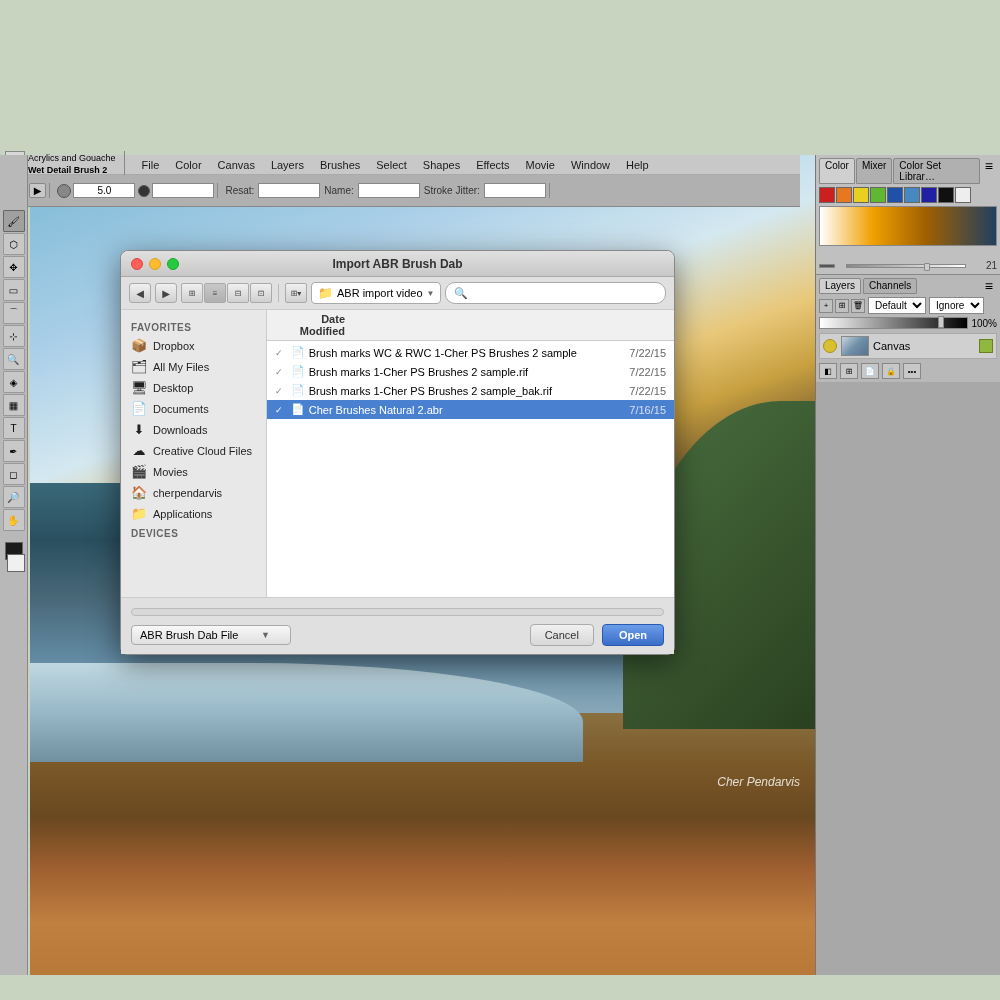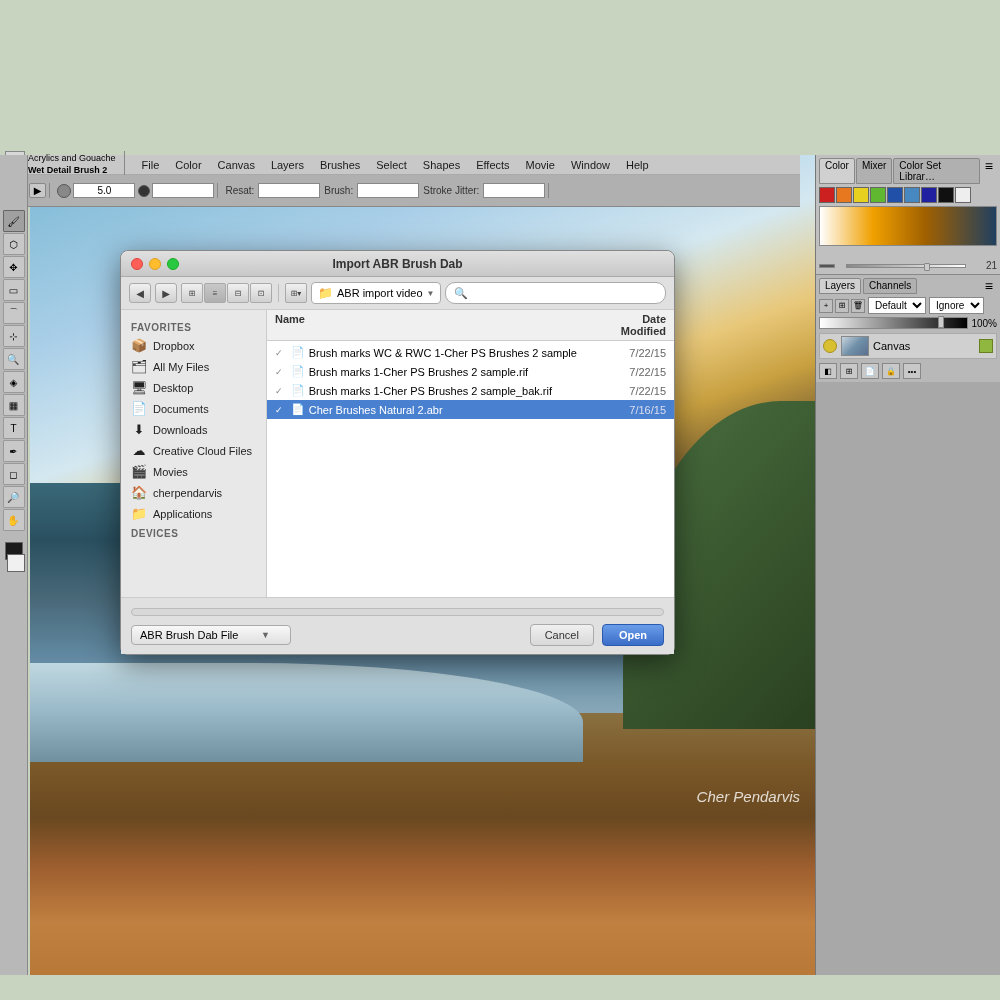--- a/index.html
+++ b/index.html
@@ -528,23 +528,23 @@
       padding: 4px 16px;
       font-size: 11px;
       cursor: pointer;
       color: white;
       font-weight: 600;
     }
 
     
     #artist-credit {
       position: absolute;
-      bottom: 195px;
+      bottom: 211px;
       right: 200px;
-      font-size: 15px;
+      font-size: 12px;
       color: rgba(255,255,255,0.8);
       z-index: 5;
       font-style: italic;
       margin-left: 40px;
     }
   </style>
 </head>
 <body>
 
 <div id="app-bg">
@@ -593,21 +593,21 @@
       </div>
     </div>
     <div style="display:flex;align-items:center;gap:2px;">
       <div style="width:12px;height:12px;background:#333;border-radius:50%;border:1px solid #555;"></div>
       <input class="toolbar-input" style="">
     </div>
   </div>
   <div class="toolbar-section" style="gap:4px;">
     <span class="toolbar-label">Resat:</span>
     <input class="toolbar-input" style="">
-    <span class="toolbar-label">Brush:</span>
+    <span class="toolbar-label">Name:</span>
     <input class="toolbar-input" style="">
     <span class="toolbar-label">Stroke Jitter:</span>
     <input class="toolbar-input" style="">
   </div>
 </div>
 
 <div id="left-panel">
   <div class="tool-btn active">🖌</div>
   <div class="tool-btn">⬡</div>
   <div class="tool-btn">✥</div>
@@ -773,21 +773,20 @@
       </div>
       <div class="sidebar-item">
         <span class="sidebar-icon">📁</span>
         <span>Applications</span>
       </div>
       <div class="sidebar-section-title" style="margin-top:0;">DEVICES</div>
     </div>
 
     <div id="file-list-pane">
       <div id="file-list-header">
-        <span class="col-name">Name</span>
         <span class="col-date">Date Modified</span>
       </div>
       <div id="file-list">
         <div class="file-row">
           <span class="file-check">✓</span>
           <span class="file-icon">📄</span>
           <span class="file-name">Brush marks WC &amp; RWC 1-Cher PS Brushes 2 sample</span>
           <span class="file-date">7/22/15</span>
         </div>
         <div class="file-row">

